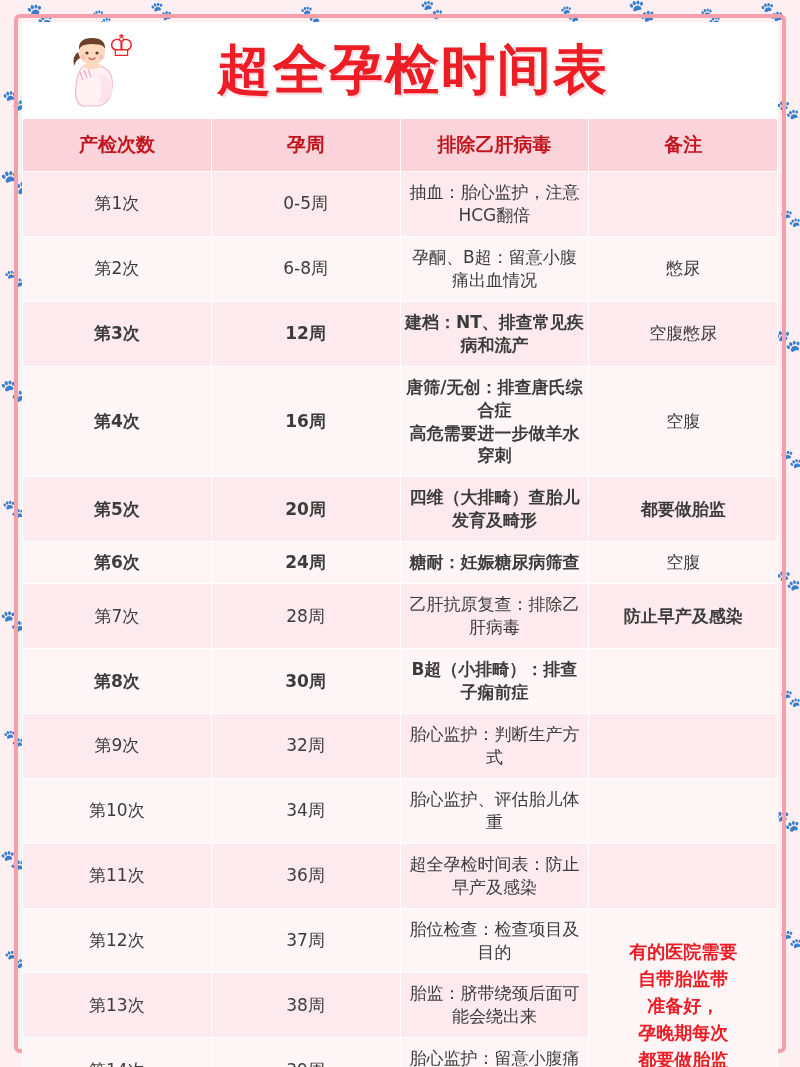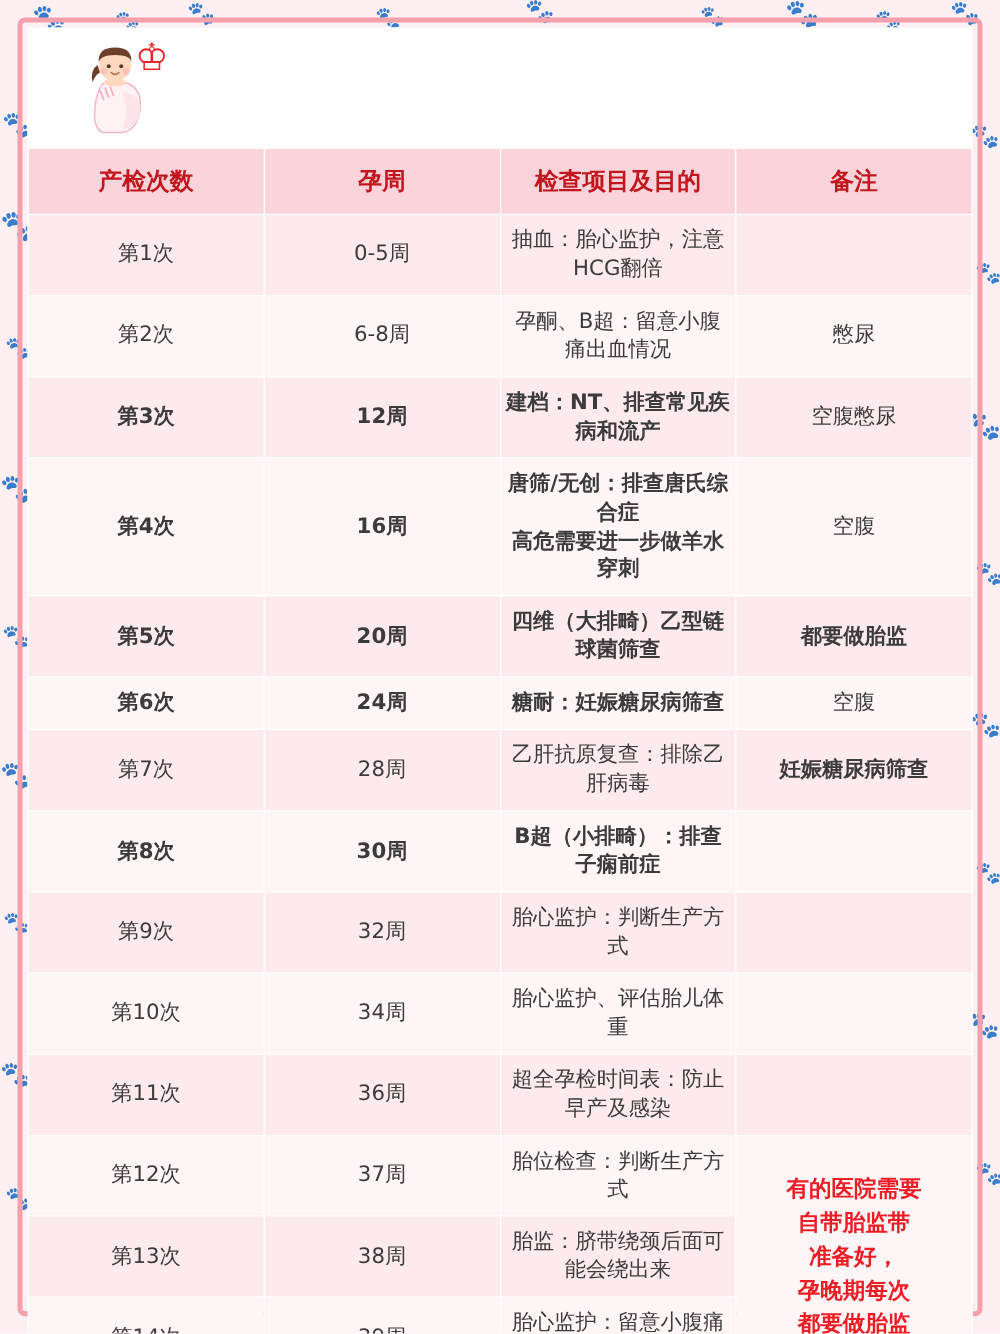--- a/index.html
+++ b/index.html
@@ -183,28 +183,29 @@
         <circle cx="39" cy="17" r="1.6" fill="#5a3a25"></circle>
         <circle cx="25" cy="21" r="2.6" fill="#ffb3b3" opacity=".7"></circle>
         <circle cx="43" cy="21" r="2.6" fill="#ffb3b3" opacity=".7"></circle>
         <path d="M31 22 Q34 25 37 22" stroke="#c4674f" stroke-width="1.4" fill="none" stroke-linecap="round"></path>
         <path d="M24 31 Q34 27 45 31 Q56 36 54 52 Q52 68 40 70 L24 70 Q16 66 18 50 Q19 38 24 31 Z" fill="#fff1f4" stroke="#f2b9c4" stroke-width="1.2"></path>
         <path d="M40 38 Q56 40 54 54 Q52 66 40 67 Q46 52 40 38 Z" fill="#ffe3ea"></path>
         <path d="M22 36 L25 44 M26 34 L29 42 M30 33 L33 41" stroke="#f5a6b6" stroke-width="1.2"></path>
         <ellipse cx="34" cy="30" rx="9" ry="3" fill="#ffd9bf"></ellipse>
       </svg>
       <span class="crown">♔</span>
+      <div class="title">超全孕检时间表</div>
     </div>
 
     <table class="schedule">
       <thead>
         <tr>
           <th>产检次数</th>
           <th>孕周</th>
-          <th>检查项目及目的</th>
+          <th>排除乙肝病毒</th>
           <th>备注</th>
         </tr>
       </thead>
       <tbody>
           <tr class="row-a">
             <td class="c-times">第1次</td>
             <td class="c-week">0-5周</td>
             <td class="c-item">抽血：胎心监护，注意HCG翻倍</td>
             <td class="c-note"></td>
           </tr>
@@ -222,34 +223,34 @@
           </tr>
           <tr class="row-b">
             <td class="c-times hl">第4次</td>
             <td class="c-week hl">16周</td>
             <td class="c-item hl">唐筛/无创：排查唐氏综合症<br>高危需要进一步做羊水穿刺</td>
             <td class="c-note">空腹</td>
           </tr>
           <tr class="row-a">
             <td class="c-times hl">第5次</td>
             <td class="c-week hl">20周</td>
-            <td class="c-item hl">四维（大排畸）乙型链球菌筛查</td>
+            <td class="c-item hl">四维（大排畸）查胎儿发育及畸形</td>
             <td class="c-note hl">都要做胎监</td>
           </tr>
           <tr class="row-b">
             <td class="c-times hl">第6次</td>
             <td class="c-week hl">24周</td>
             <td class="c-item hl">糖耐：妊娠糖尿病筛查</td>
             <td class="c-note">空腹</td>
           </tr>
           <tr class="row-a">
             <td class="c-times">第7次</td>
             <td class="c-week">28周</td>
             <td class="c-item">乙肝抗原复查：排除乙肝病毒</td>
-            <td class="c-note hl">妊娠糖尿病筛查</td>
+            <td class="c-note hl">防止早产及感染</td>
           </tr>
           <tr class="row-b">
             <td class="c-times hl">第8次</td>
             <td class="c-week hl">30周</td>
             <td class="c-item hl">B超（小排畸）：排查子痫前症</td>
             <td class="c-note"></td>
           </tr>
           <tr class="row-a">
             <td class="c-times">第9次</td>
             <td class="c-week">32周</td>
@@ -264,21 +265,21 @@
           </tr>
           <tr class="row-a">
             <td class="c-times">第11次</td>
             <td class="c-week">36周</td>
             <td class="c-item">超全孕检时间表：防止早产及感染</td>
             <td class="c-note"></td>
           </tr>
           <tr class="row-b">
             <td class="c-times">第12次</td>
             <td class="c-week">37周</td>
-            <td class="c-item">胎位检查：判断生产方式</td>
+            <td class="c-item">胎位检查：检查项目及目的</td>
             <td class="c-note" rowspan="3"><span class="note-span">有的医院需要<br>自带胎监带<br>准备好，<br>孕晚期每次<br>都要做胎监</span></td>
           </tr>
           <tr class="row-a">
             <td class="c-times">第13次</td>
             <td class="c-week">38周</td>
             <td class="c-item">胎监：脐带绕颈后面可能会绕出来</td>
           </tr>
           <tr class="row-b">
             <td class="c-times">第14次</td>
             <td class="c-week">39周</td>

